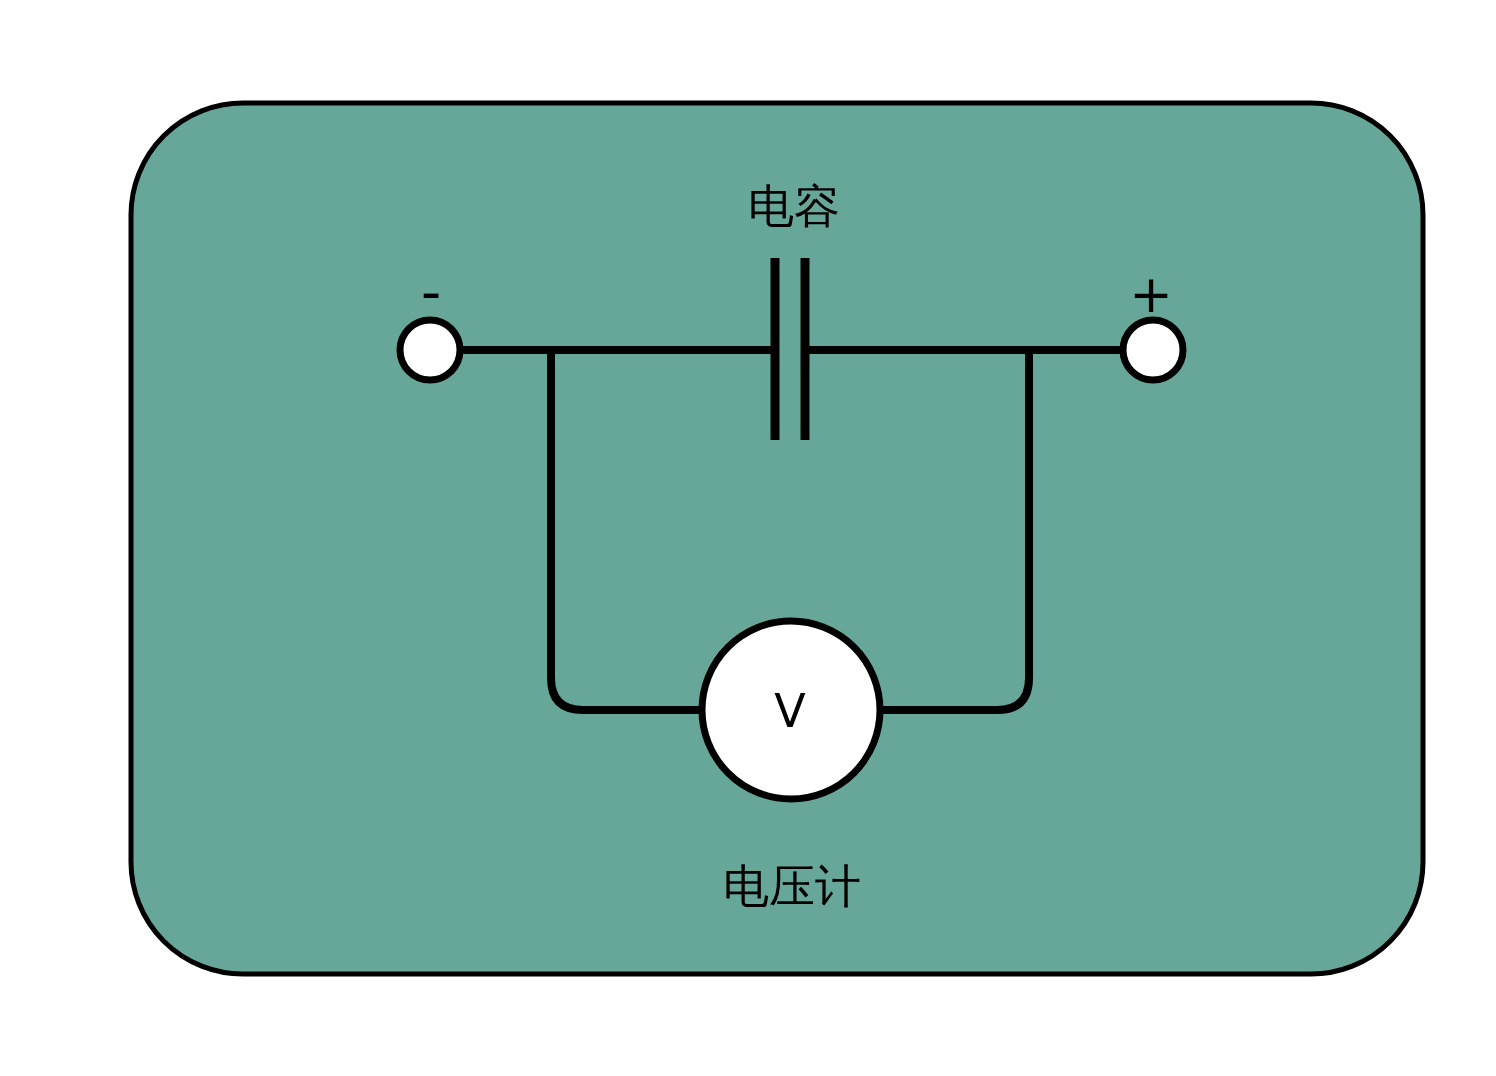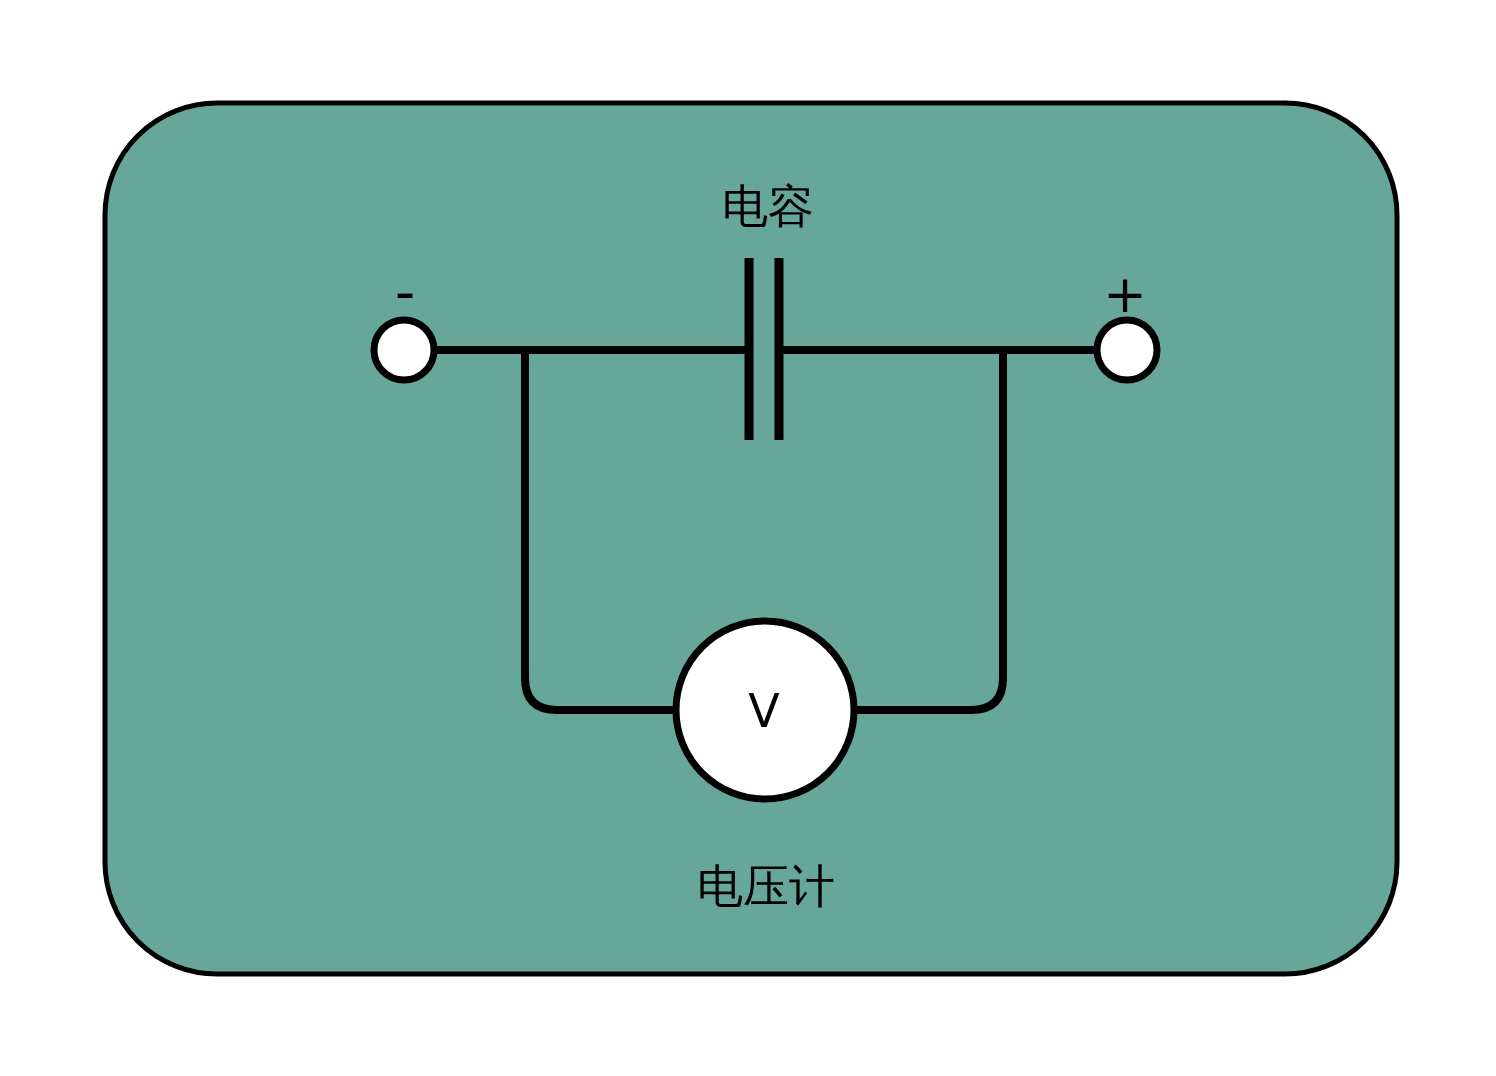--- a/index.html
+++ b/index.html
@@ -8,20 +8,21 @@
     background: #ffffff;
     width: 1496px;
     height: 1076px;
     overflow: hidden;
     font-family: "DejaVu Sans", "Liberation Sans", sans-serif;
   }
   .stage {
     position: relative;
     width: 1368px;
     height: 1076px;
+    margin-left: 26px;
   }
   svg {
     display: block;
   }
   text {
     font-family: "DejaVu Sans", "Liberation Sans", sans-serif;
     fill: #000000;
   }
   .label-cjk {
     font-size: 46px;

